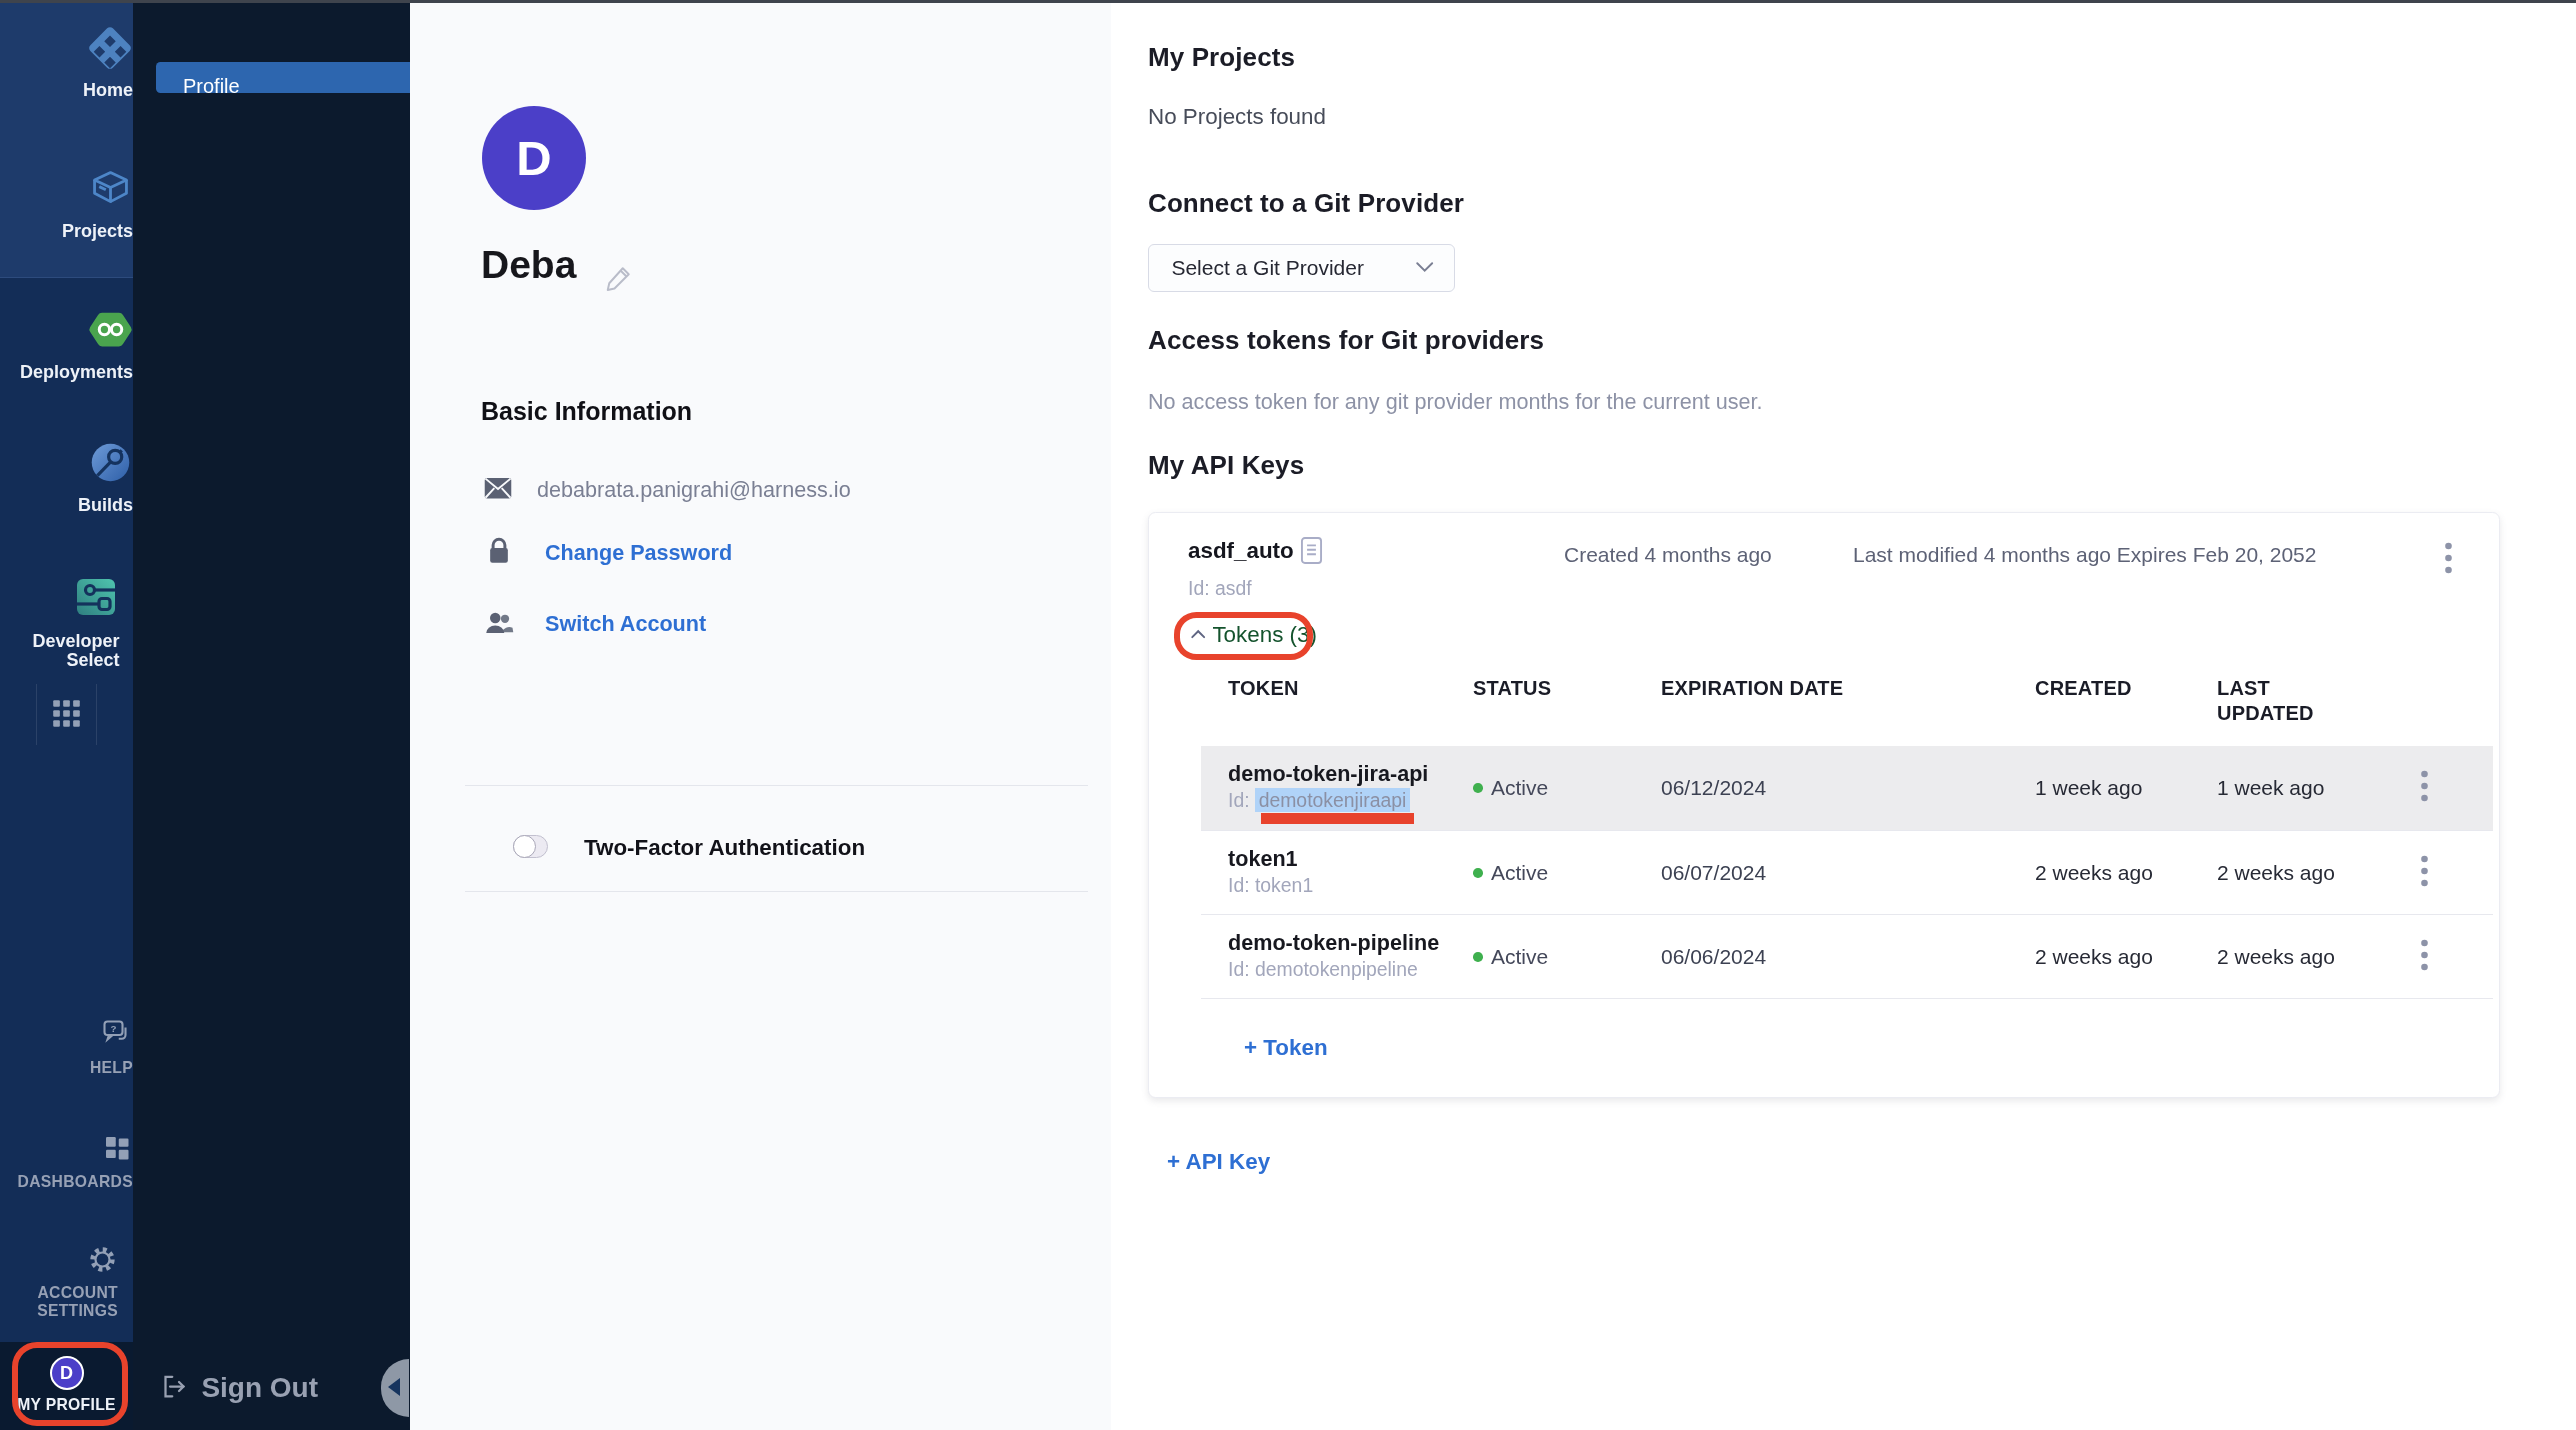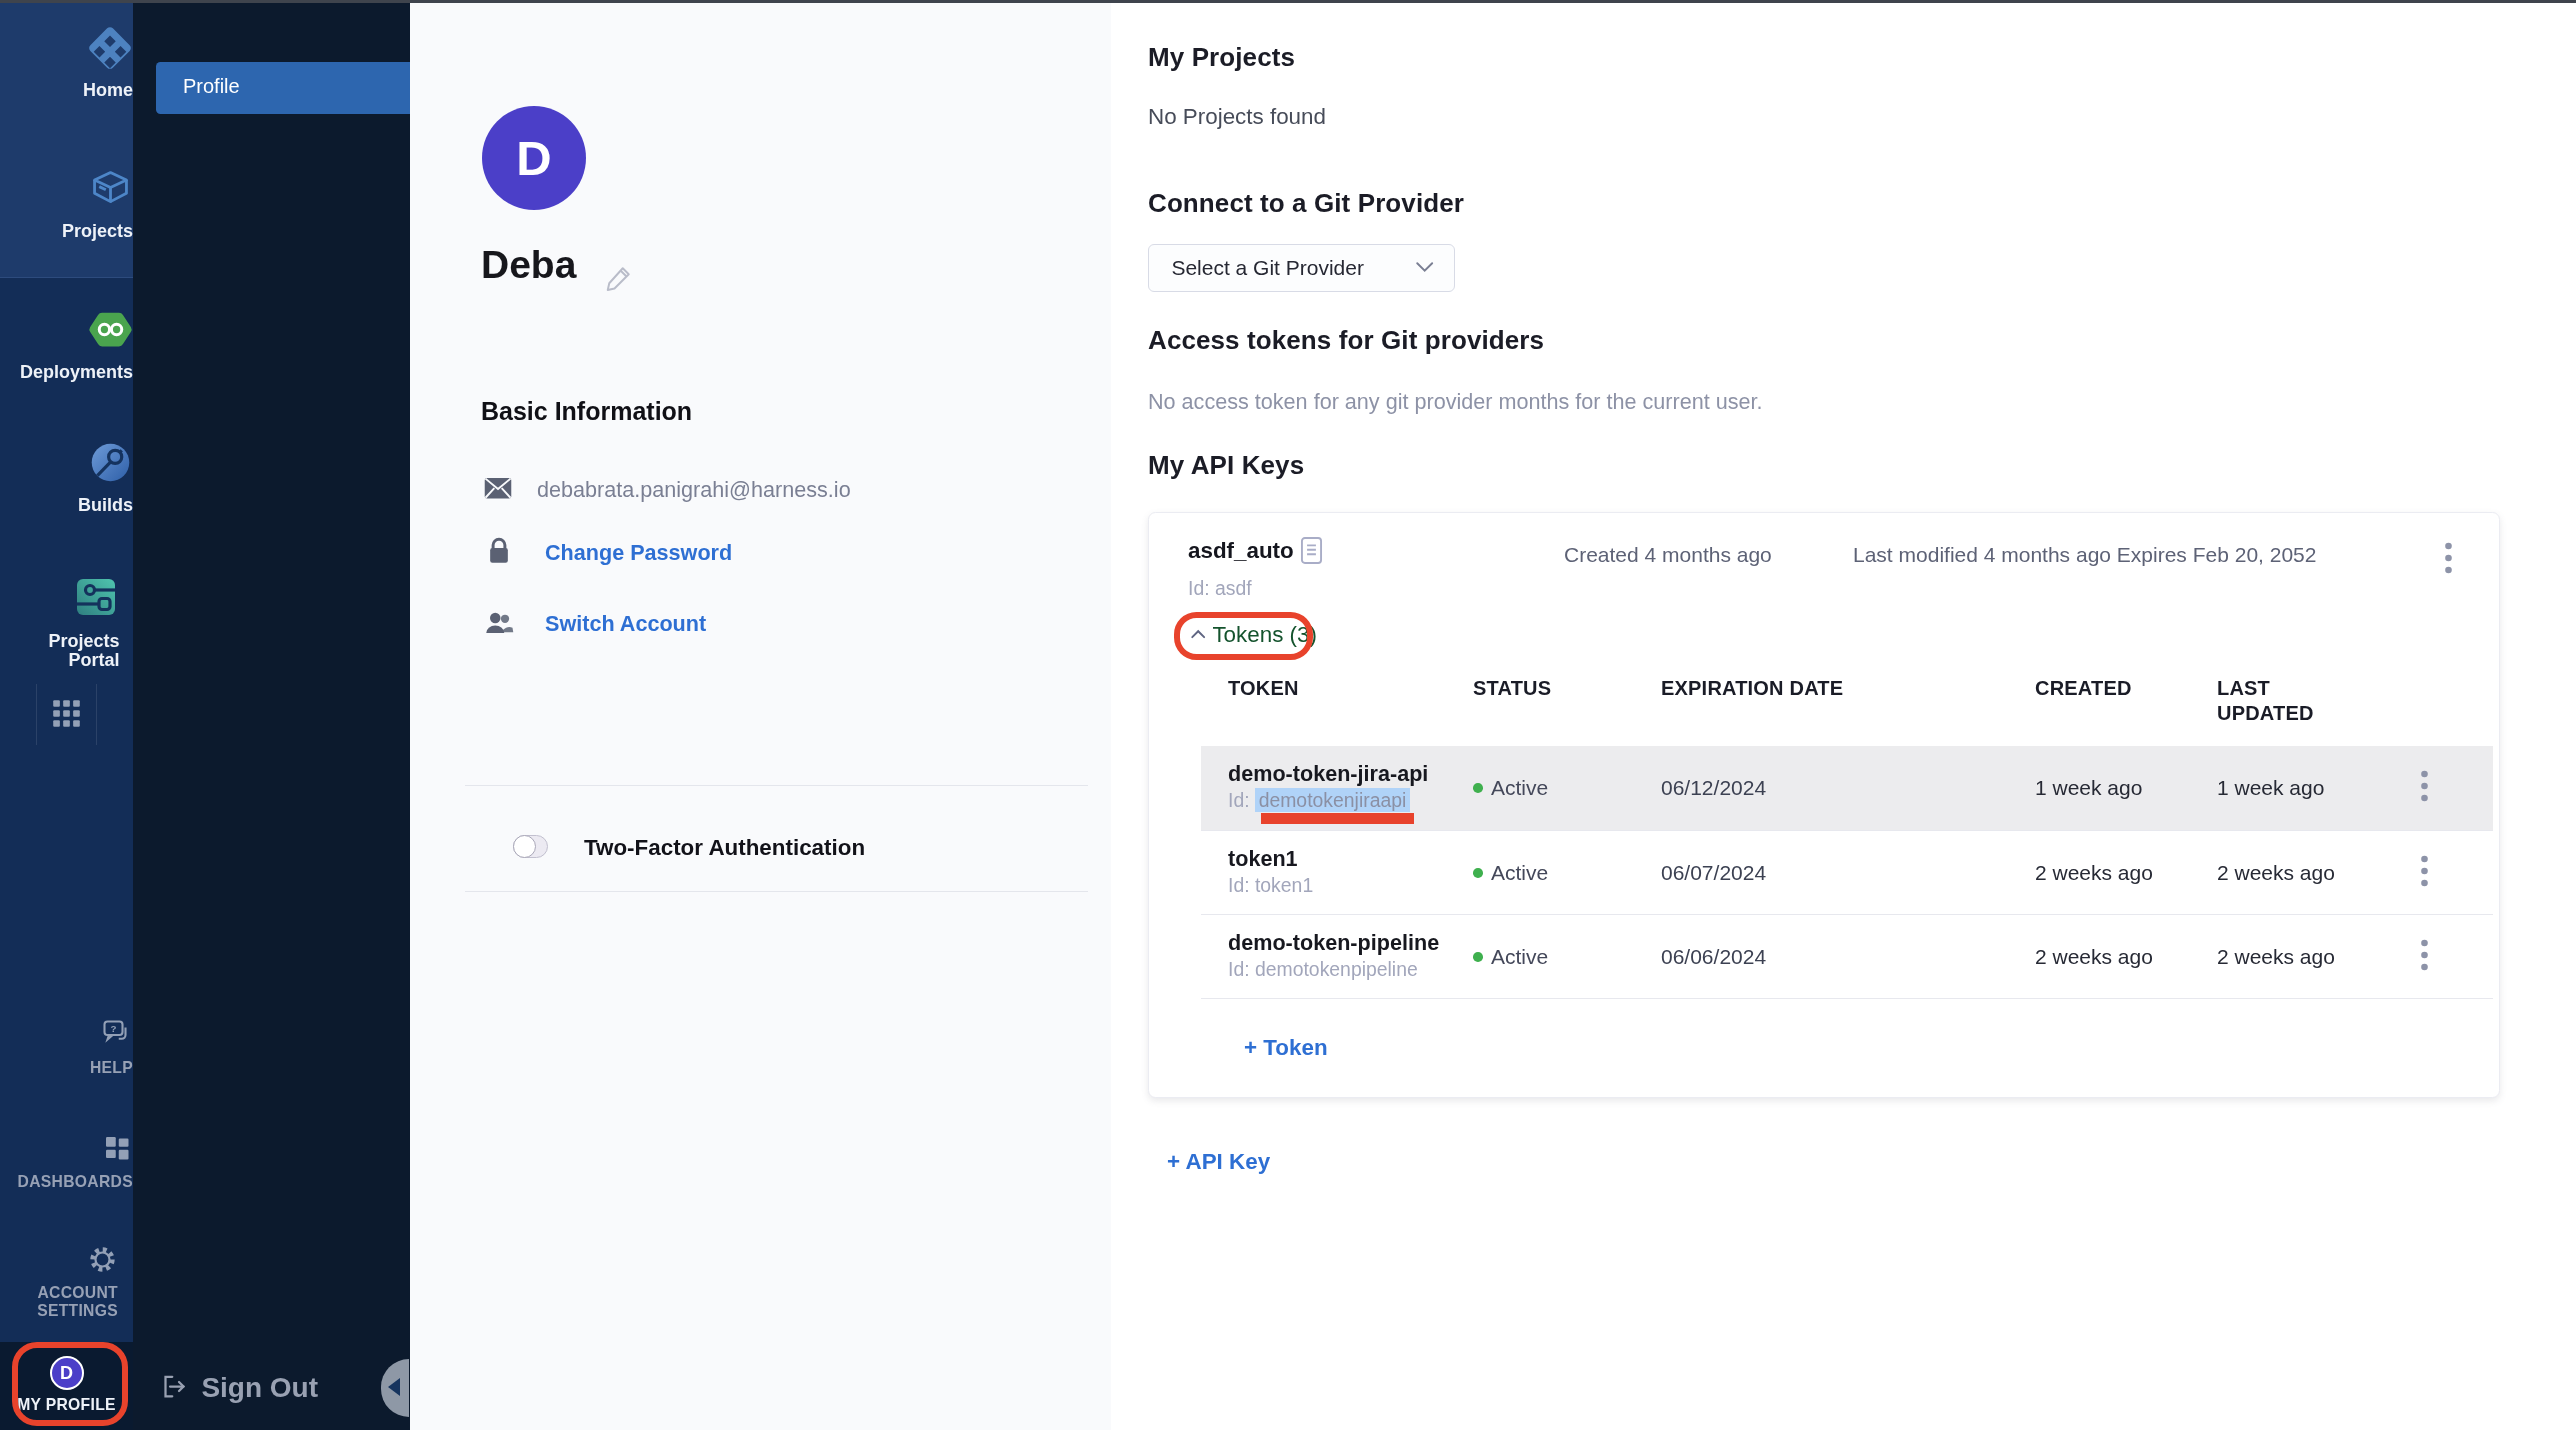--- a/index.html
+++ b/index.html
@@ -19,21 +19,21 @@
   .nav-item .lbl { display:block; margin-top:7.5px; font-size:18px; font-weight:600; line-height:19.4px; }
   .nav-item.small .lbl { font-size:15.7px; font-weight:600; color:#97a1b5; letter-spacing:0.3px; line-height:18px; margin-top:6px; }
   .nav-ic { display:inline-block; }
   .grid-cell { position:absolute; left:36px; top:684px; width:61px; height:61px; border-left:0.7px solid rgba(255,255,255,0.10); border-right:0.7px solid rgba(255,255,255,0.10); display:flex; align-items:center; justify-content:center; }
   .myprofile { position:absolute; left:0; top:1356px; width:133px; text-align:center; cursor:pointer; }
   .mini-avatar { width:34px; height:34px; margin:0 auto; border-radius:50%; background:#4b3fc8; border:2.2px solid #ffffff; color:#fff; font-size:18px; font-weight:700; line-height:30px; text-align:center; }
   .myprofile .lbl { display:block; margin-top:6px; font-size:15.7px; font-weight:600; color:#eef2f8; letter-spacing:0.3px; }
 
   
   .nav2 { left:133px; top:0; width:277px; height:1430px; background:#0c1a2d; z-index:4; }
-  .profile-btn { position:absolute; left:23px; top:62px; width:254px; height:52px; background:#2d66af; border-radius:4.5px 0 0 4.5px; color:#fff; font-size:20px; line-height:48px; padding-left:27px; cursor:pointer; }
+  .profile-btn { position:absolute; left:23px; top:62px; width:254px; height:31px; background:#2d66af; border-radius:4.5px 0 0 4.5px; color:#fff; font-size:20px; line-height:48px; padding-left:27px; cursor:pointer; }
   .signout { position:absolute; left:28px; top:1372px; display:flex; align-items:center; gap:13.4px; cursor:pointer; }
   .signout .lbl { font-size:28px; font-weight:600; color:#99a1b2; }
   .collapse-btn { position:absolute; left:248px; top:1359px; width:28px; height:58px; background:#8e98a6; border-radius:29px 0 0 29px; cursor:pointer; }
   .collapse-btn .tri { position:absolute; left:6.7px; top:19.4px; width:0; height:0; border-top:9.7px solid transparent; border-bottom:9.7px solid transparent; border-right:12px solid #16345e; }
 
   
   .panel { left:409px; top:0; width:702px; height:1430px; background:#f9fafc; z-index:3; }
   .avatar-big { position:absolute; left:73px; top:106px; width:104px; height:104px; border-radius:50%; background:#4b3fc8; color:#fff; font-size:49px; font-weight:700; display:flex; align-items:center; justify-content:center; }
   .display-name { position:absolute; left:72px; top:243px; font-size:39px; font-weight:600; color:#17171c; }
   .pencil { position:absolute; left:195px; top:263px; cursor:pointer; }
@@ -163,21 +163,21 @@
             </defs>
             <rect x="5" y="6" width="38" height="36" rx="6" fill="url(#dpgrad)"></rect>
             <g fill="none" stroke="#14325c" stroke-width="3.2">
               <circle cx="18" cy="17" r="4.5"></circle>
               <path d="M22.5 17 H43"></path>
               <path d="M5 31 H27"></path>
               <rect x="27" y="25.5" width="11" height="11" rx="3"></rect>
             </g>
           </svg>
       </span>
-      <span class="lbl">Projects Portal</span>
+      <span class="lbl">Developer Select</span>
     </div>
 
     <div class="grid-cell">
       <span>
         <svg width="31" height="31" viewBox="0 0 42 42" fill="#93a0b6">
             <rect x="3" y="3" width="9" height="9" rx="1.5"></rect>
             <rect x="16.5" y="3" width="9" height="9" rx="1.5"></rect>
             <rect x="30" y="3" width="9" height="9" rx="1.5"></rect>
             <rect x="3" y="16.5" width="9" height="9" rx="1.5"></rect>
             <rect x="16.5" y="16.5" width="9" height="9" rx="1.5"></rect>

